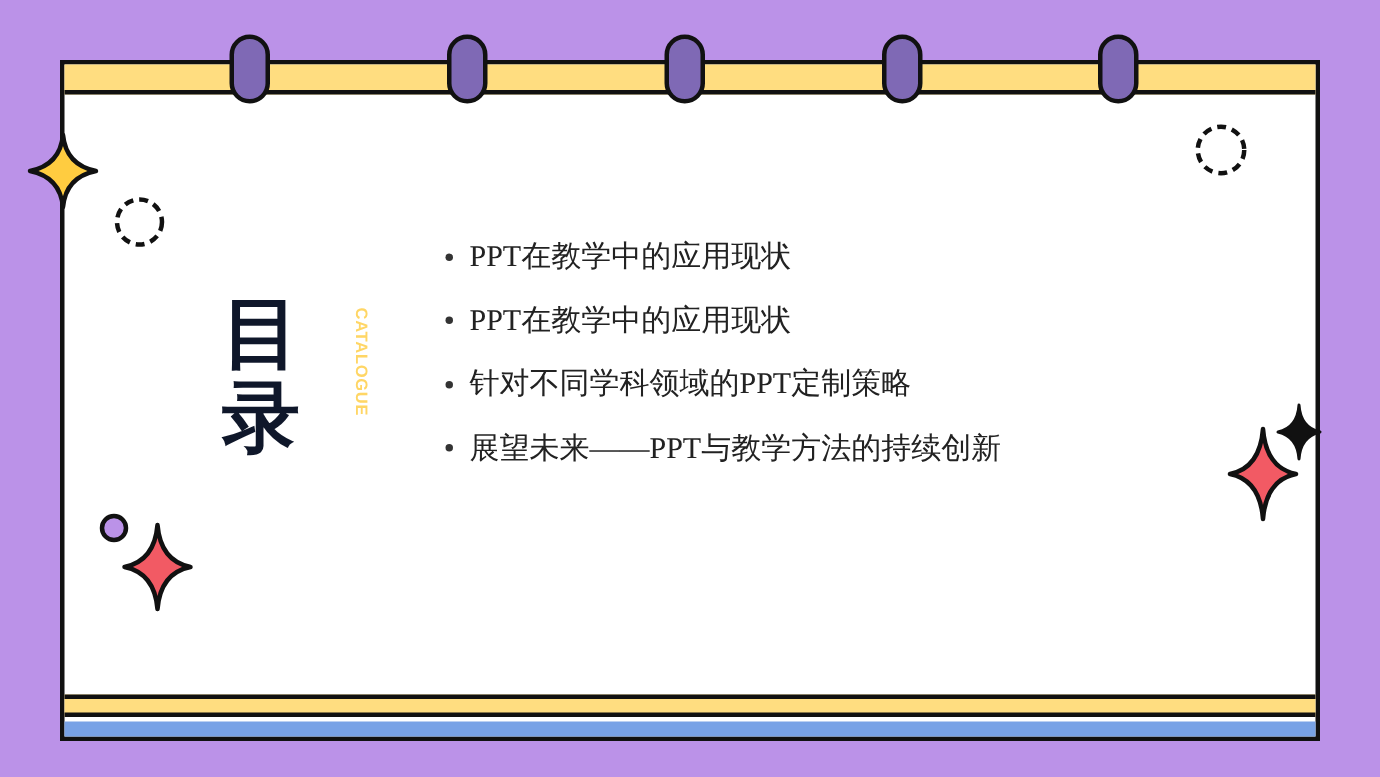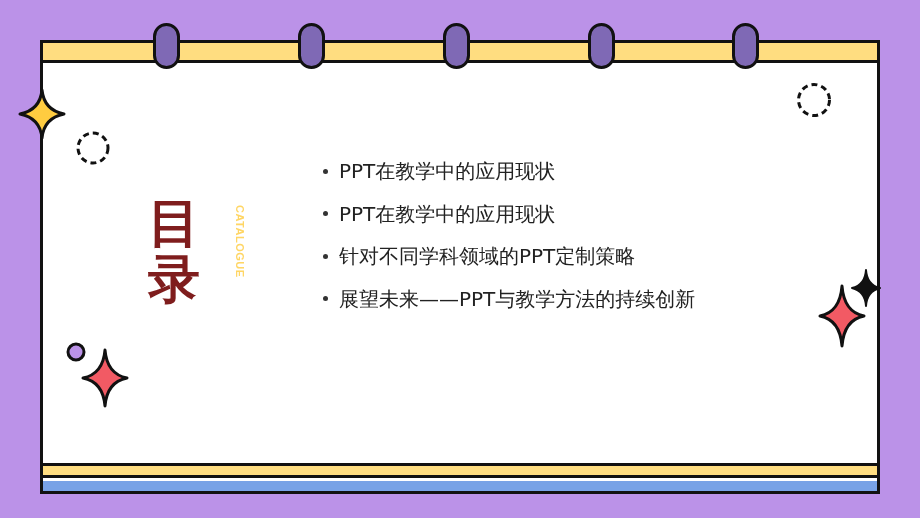--- a/index.html
+++ b/index.html
@@ -36,36 +36,36 @@
       position: absolute; top: 23px;
       width: 21px; height: 40px;
       box-sizing: content-box;
       background: #7F69B5;
       border: 3px solid #111;
       border-radius: 14px;
     }
     .title-cn {
       position: absolute; left: 143px; top: 195px;
       width: 62px;
-      color: #7f1d1d;
+      color: #0f172a;
       font-size: 52px; font-weight: bold;
       line-height: 56px;
       text-align: center;
     }
     .catalogue {
       position: absolute; left: 234px; top: 205px;
       writing-mode: vertical-rl;
       color: #FFD665;
       font-size: 11px; font-weight: bold;
       letter-spacing: 0.5px;
       font-family: "Liberation Sans", sans-serif;
     }
     .toc {
-      position: absolute; left: 318px; top: 150px;
-      margin: 0; padding: 0; list-style: none;
+      position: absolute; left: 292px; top: 150px;
+      margin: 0; padding: 0; list-style: none; font-family: Liberation Serif, serif;
     }
     .toc li {
       height: 43px; line-height: 34px;
       font-size: 20px; color: #222;
       display: flex; align-items: center;
       height: 42.5px;
     }
     .toc .bullet {
       width: 5px; height: 5px; border-radius: 50%;
       background: #333; margin: 0 11px 0 5px; flex: none;

